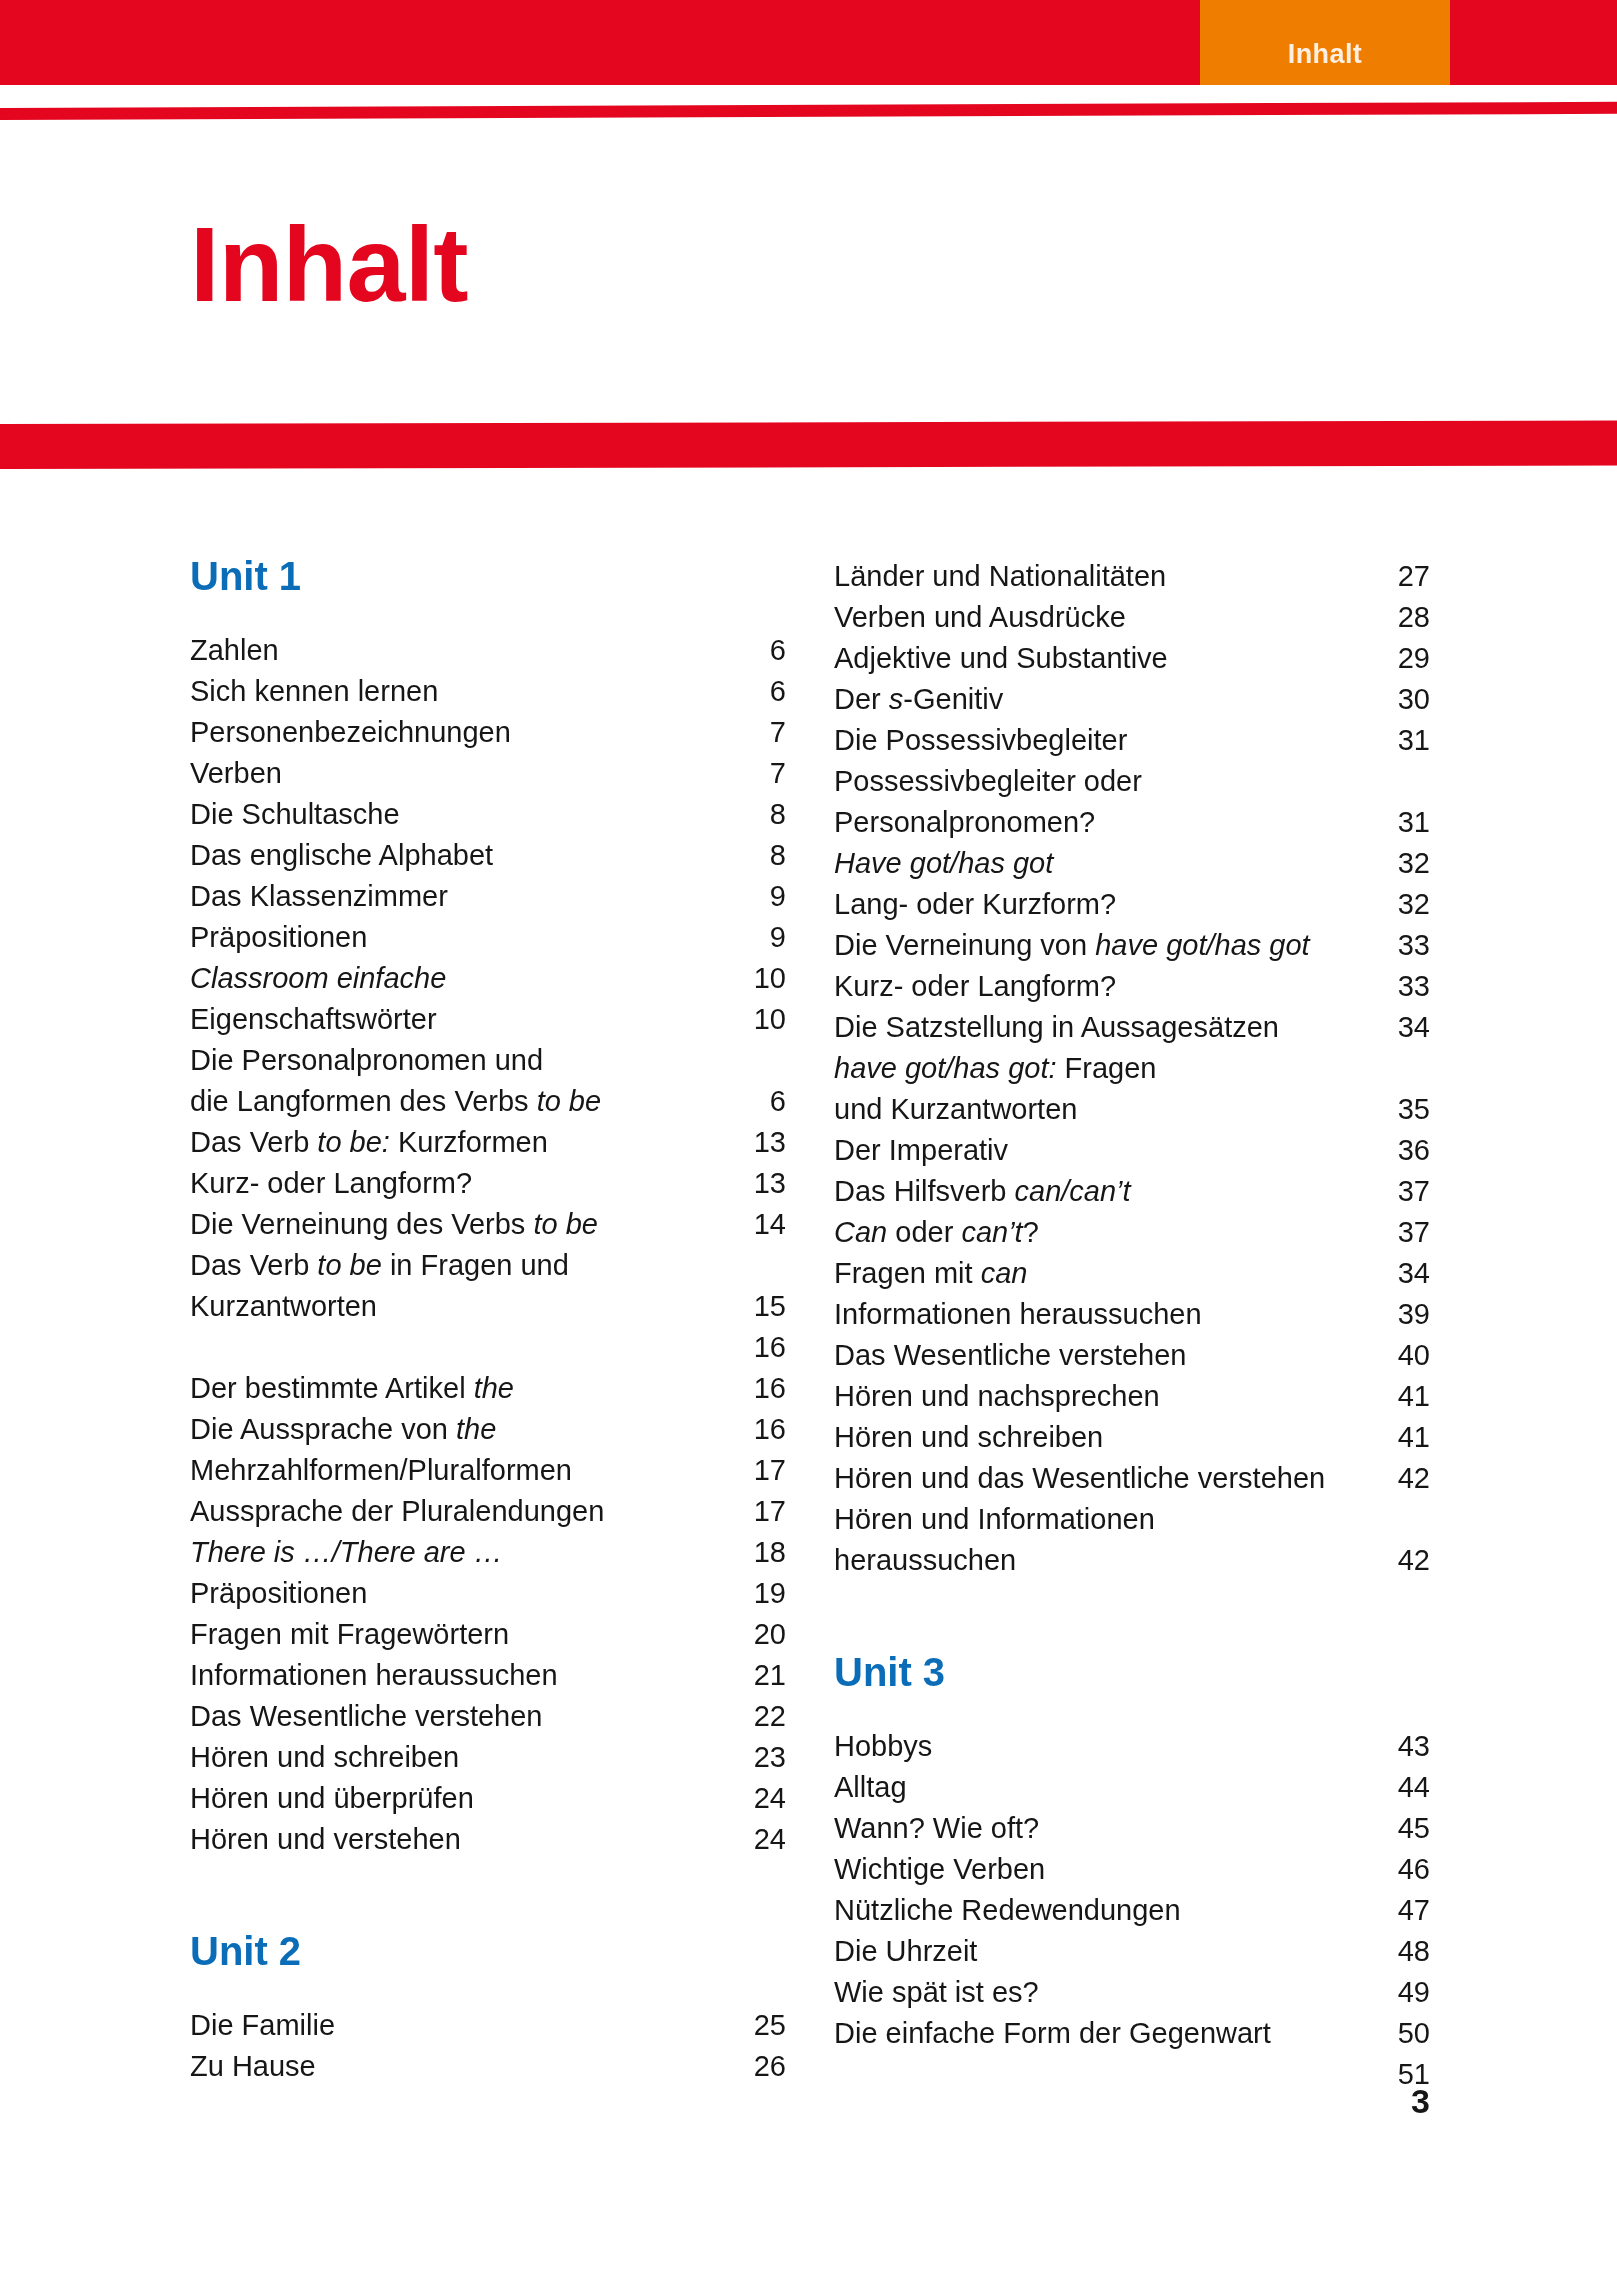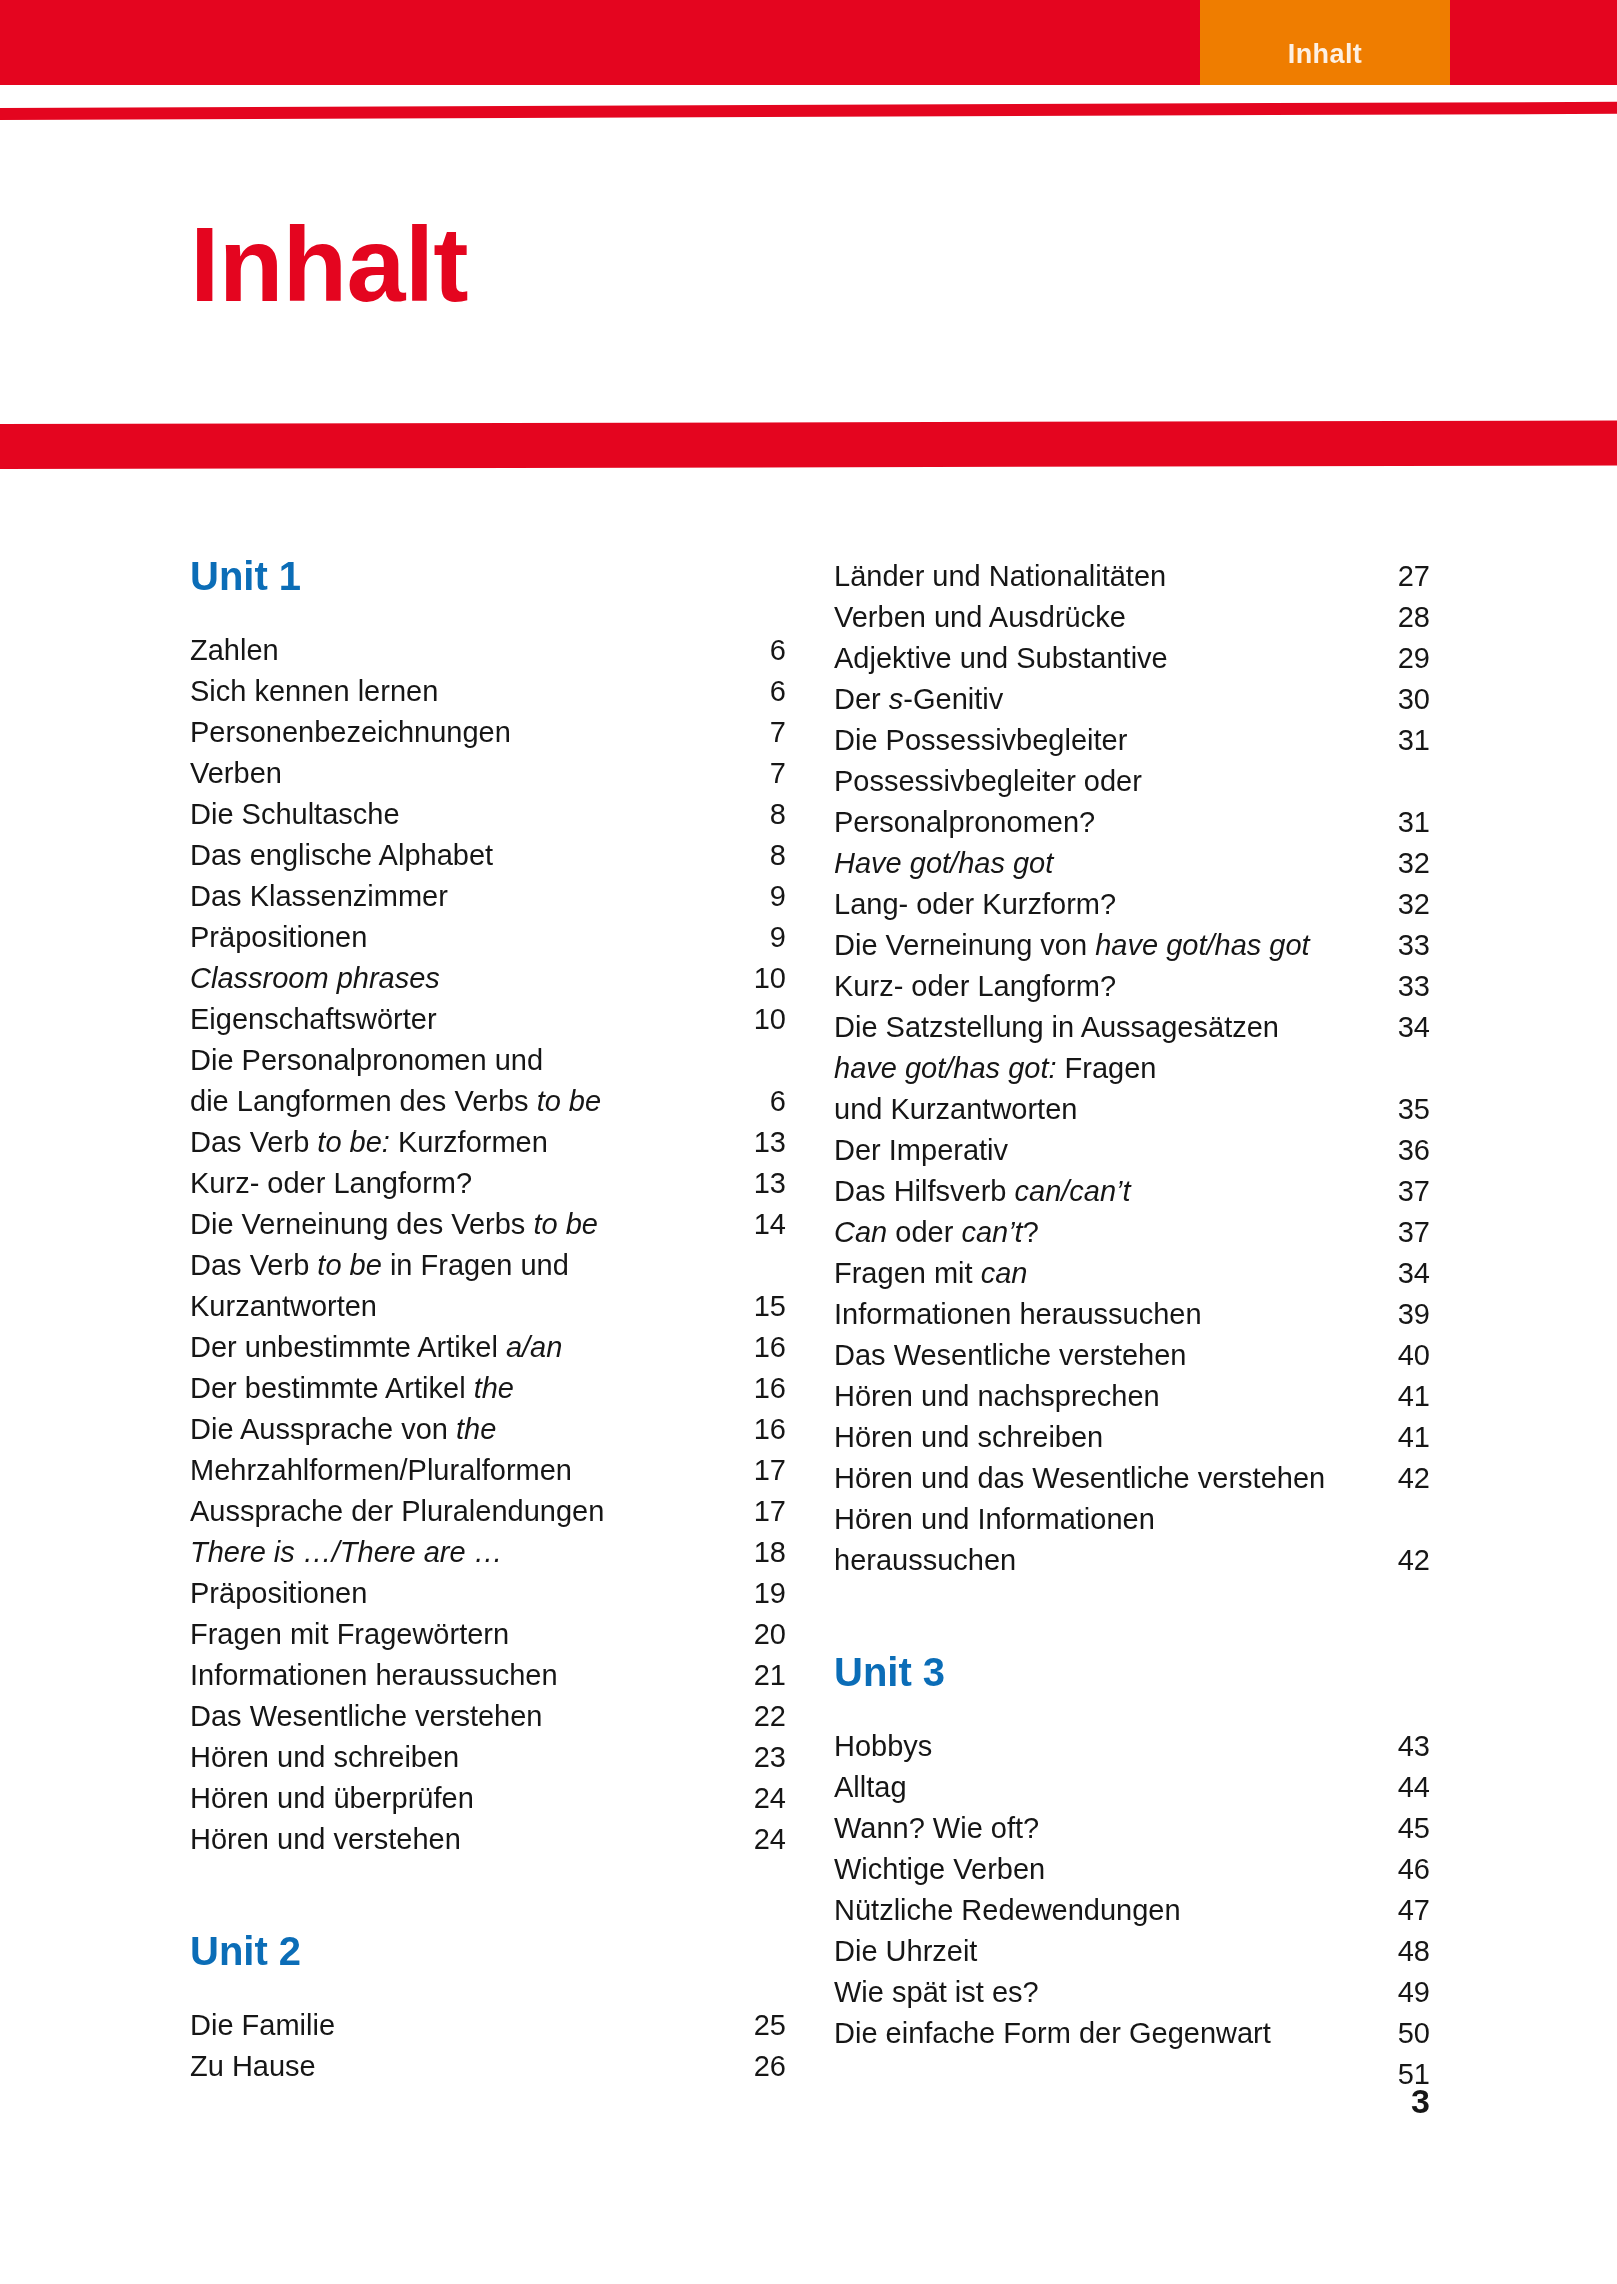--- a/index.html
+++ b/index.html
@@ -164,30 +164,30 @@
   <div class="col" id="col-left">
       <div class="unit-heading">Unit 1</div>
       <div class="toc-row"><span class="toc-title">Zahlen</span><span class="toc-page">6</span></div>
       <div class="toc-row"><span class="toc-title">Sich kennen lernen</span><span class="toc-page">6</span></div>
       <div class="toc-row"><span class="toc-title">Personenbezeichnungen</span><span class="toc-page">7</span></div>
       <div class="toc-row"><span class="toc-title">Verben</span><span class="toc-page">7</span></div>
       <div class="toc-row"><span class="toc-title">Die Schultasche</span><span class="toc-page">8</span></div>
       <div class="toc-row"><span class="toc-title">Das englische Alphabet</span><span class="toc-page">8</span></div>
       <div class="toc-row"><span class="toc-title">Das Klassenzimmer</span><span class="toc-page">9</span></div>
       <div class="toc-row"><span class="toc-title">Präpositionen</span><span class="toc-page">9</span></div>
-      <div class="toc-row"><span class="toc-title"><i>Classroom phrases</i></span><span class="toc-page">10</span></div>
+      <div class="toc-row"><span class="toc-title"><i>Classroom einfache</i></span><span class="toc-page">10</span></div>
       <div class="toc-row"><span class="toc-title">Eigenschaftswörter</span><span class="toc-page">10</span></div>
       <div class="toc-row"><span class="toc-title">Die Personalpronomen und</span><span class="toc-page"></span></div>
       <div class="toc-row"><span class="toc-title">die Langformen des Verbs <i>to be</i></span><span class="toc-page">6</span></div>
       <div class="toc-row"><span class="toc-title">Das Verb <i>to be:</i> Kurzformen</span><span class="toc-page">13</span></div>
       <div class="toc-row"><span class="toc-title">Kurz- oder Langform?</span><span class="toc-page">13</span></div>
       <div class="toc-row"><span class="toc-title">Die Verneinung des Verbs <i>to be</i></span><span class="toc-page">14</span></div>
       <div class="toc-row"><span class="toc-title">Das Verb <i>to be</i> in Fragen und</span><span class="toc-page"></span></div>
       <div class="toc-row"><span class="toc-title">Kurzantworten</span><span class="toc-page">15</span></div>
-      <div class="toc-row"><span class="toc-title">Der unbestimmte Artikel <i>a/an</i></span><span class="toc-page">16</span></div>
+      <div class="toc-row"><span class="toc-page">16</span></div>
       <div class="toc-row"><span class="toc-title">Der bestimmte Artikel <i>the</i></span><span class="toc-page">16</span></div>
       <div class="toc-row"><span class="toc-title">Die Aussprache von <i>the</i></span><span class="toc-page">16</span></div>
       <div class="toc-row"><span class="toc-title">Mehrzahlformen/Pluralformen</span><span class="toc-page">17</span></div>
       <div class="toc-row"><span class="toc-title">Aussprache der Pluralendungen</span><span class="toc-page">17</span></div>
       <div class="toc-row"><span class="toc-title"><i>There is …/There are …</i></span><span class="toc-page">18</span></div>
       <div class="toc-row"><span class="toc-title">Präpositionen</span><span class="toc-page">19</span></div>
       <div class="toc-row"><span class="toc-title">Fragen mit Fragewörtern</span><span class="toc-page">20</span></div>
       <div class="toc-row"><span class="toc-title">Informationen heraussuchen</span><span class="toc-page">21</span></div>
       <div class="toc-row"><span class="toc-title">Das Wesentliche verstehen</span><span class="toc-page">22</span></div>
       <div class="toc-row"><span class="toc-title">Hören und schreiben</span><span class="toc-page">23</span></div>

